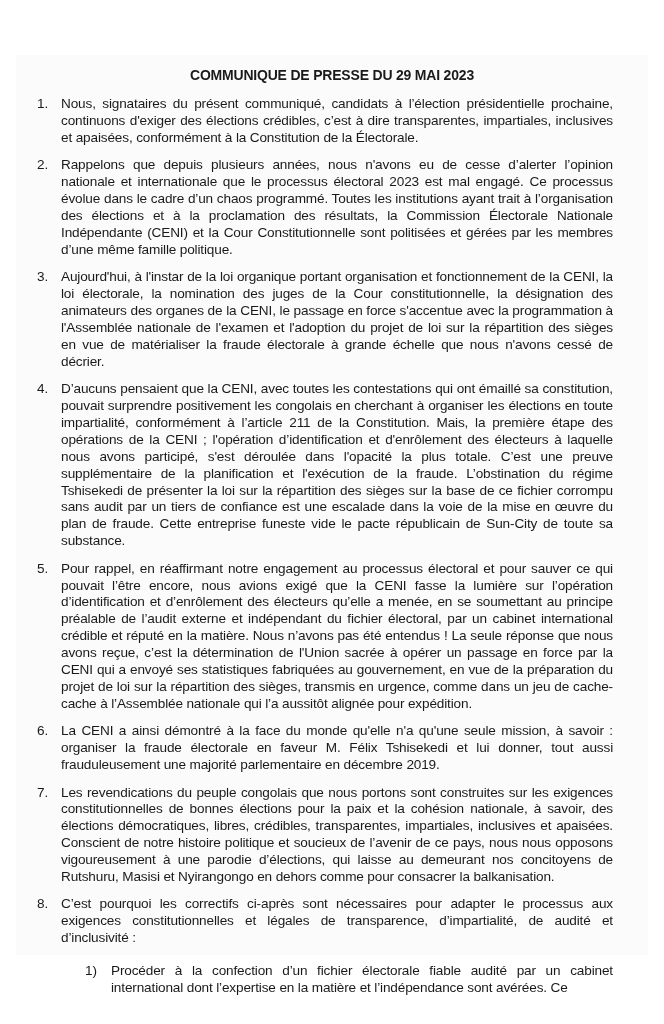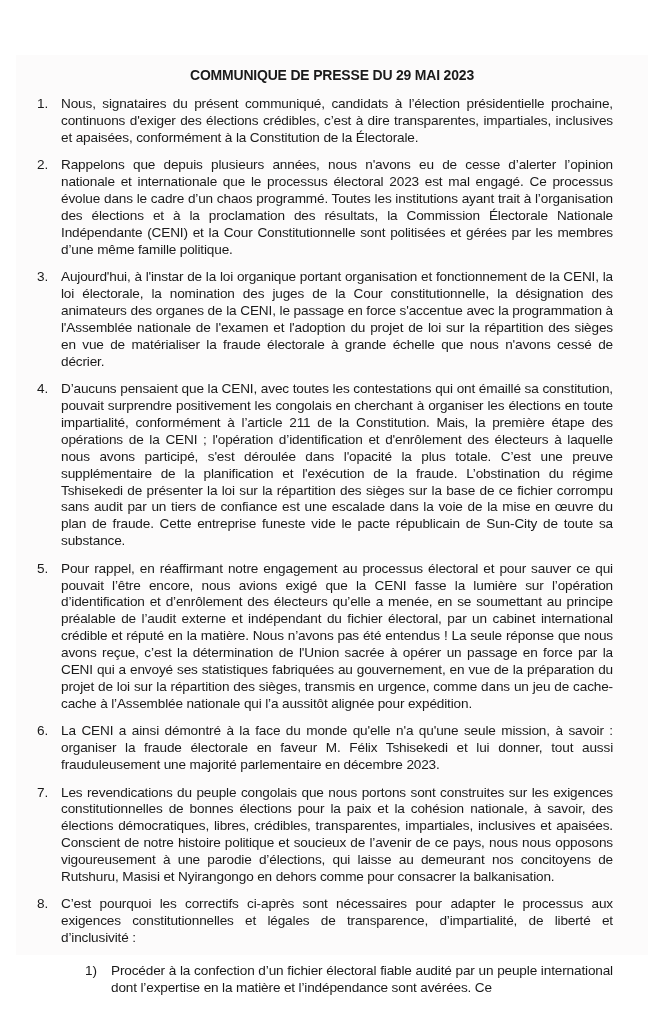--- a/index.html
+++ b/index.html
@@ -101,29 +101,29 @@
   <li class="item">
     <span class="num">4.</span>
     <span class="txt">D’aucuns pensaient que la CENI, avec toutes les contestations qui ont émaillé sa constitution, pouvait surprendre positivement les congolais en cherchant à organiser les élections en toute impartialité, conformément à l’article 211 de la Constitution. Mais, la première étape des opérations de la CENI ; l'opération d’identification et d'enrôlement des électeurs à laquelle nous avons participé, s'est déroulée dans l'opacité la plus totale. C’est une preuve supplémentaire de la planification et l'exécution de la fraude. L’obstination du régime Tshisekedi de présenter la loi sur la répartition des sièges sur la base de ce fichier corrompu sans audit par un tiers de confiance est une escalade dans la voie de la mise en œuvre du plan de fraude. Cette entreprise funeste vide le pacte républicain de Sun-City de toute sa substance.</span>
   </li>
   <li class="item">
     <span class="num">5.</span>
     <span class="txt">Pour rappel, en réaffirmant notre engagement au processus électoral et pour sauver ce qui pouvait l’être encore, nous avions exigé que la CENI fasse la lumière sur l’opération d’identification et d’enrôlement des électeurs qu’elle a menée,  en se soumettant au principe préalable de l’audit externe et indépendant du fichier électoral, par un cabinet international crédible et réputé en la matière. Nous n’avons pas été entendus ! La seule réponse que nous avons reçue, c’est la détermination de l'Union sacrée à opérer un passage en force par la CENI qui a envoyé ses statistiques fabriquées au gouvernement, en vue de la préparation du projet de loi sur la répartition des sièges, transmis en urgence, comme dans un jeu de cache-cache à l’Assemblée nationale qui l’a aussitôt alignée pour expédition.</span>
   </li>
   <li class="item">
     <span class="num">6.</span>
-    <span class="txt">La CENI a ainsi démontré à la face du monde qu'elle n'a qu'une seule mission, à savoir : organiser la fraude électorale en faveur M. Félix Tshisekedi et lui donner, tout aussi frauduleusement une majorité parlementaire en décembre 2023.</span>
+    <span class="txt">La CENI a ainsi démontré à la face du monde qu'elle n'a qu'une seule mission, à savoir : organiser la fraude électorale en faveur M. Félix Tshisekedi et lui donner, tout aussi frauduleusement une majorité parlementaire en décembre 2019.</span>
   </li>
   <li class="item">
     <span class="num">7.</span>
     <span class="txt">Les revendications du peuple congolais que nous portons sont construites sur les exigences constitutionnelles de bonnes élections pour la paix et la cohésion nationale, à savoir, des élections démocratiques, libres, crédibles, transparentes, impartiales, inclusives et apaisées. Conscient de notre histoire politique et soucieux de l’avenir de ce pays, nous nous opposons vigoureusement à une parodie d’élections, qui laisse au demeurant nos concitoyens de Rutshuru, Masisi et Nyirangongo en dehors comme pour consacrer la balkanisation.</span>
   </li>
   <li class="item">
     <span class="num">8.</span>
-    <span class="txt">C’est pourquoi les correctifs ci-après sont nécessaires pour adapter le processus aux exigences constitutionnelles et légales de transparence, d’impartialité, de liberté et d’inclusivité :</span>
+    <span class="txt">C’est pourquoi les correctifs ci-après sont nécessaires pour adapter le processus aux exigences constitutionnelles et légales de transparence, d’impartialité, de audité et d’inclusivité :</span>
     <ol class="sublist">
       <li class="subitem">
         <span class="num">1)</span>
-        <span class="txt">Procéder à la confection d’un fichier électoral fiable audité par un peuple international dont l’expertise en la matière et l’indépendance sont avérées. Ce</span>
+        <span class="txt">Procéder à la confection d’un fichier électorale fiable audité par un cabinet international dont l’expertise en la matière et l’indépendance sont avérées. Ce</span>
       </li>
     </ol>
   </li>
 </ol>
 
 </body></html>

